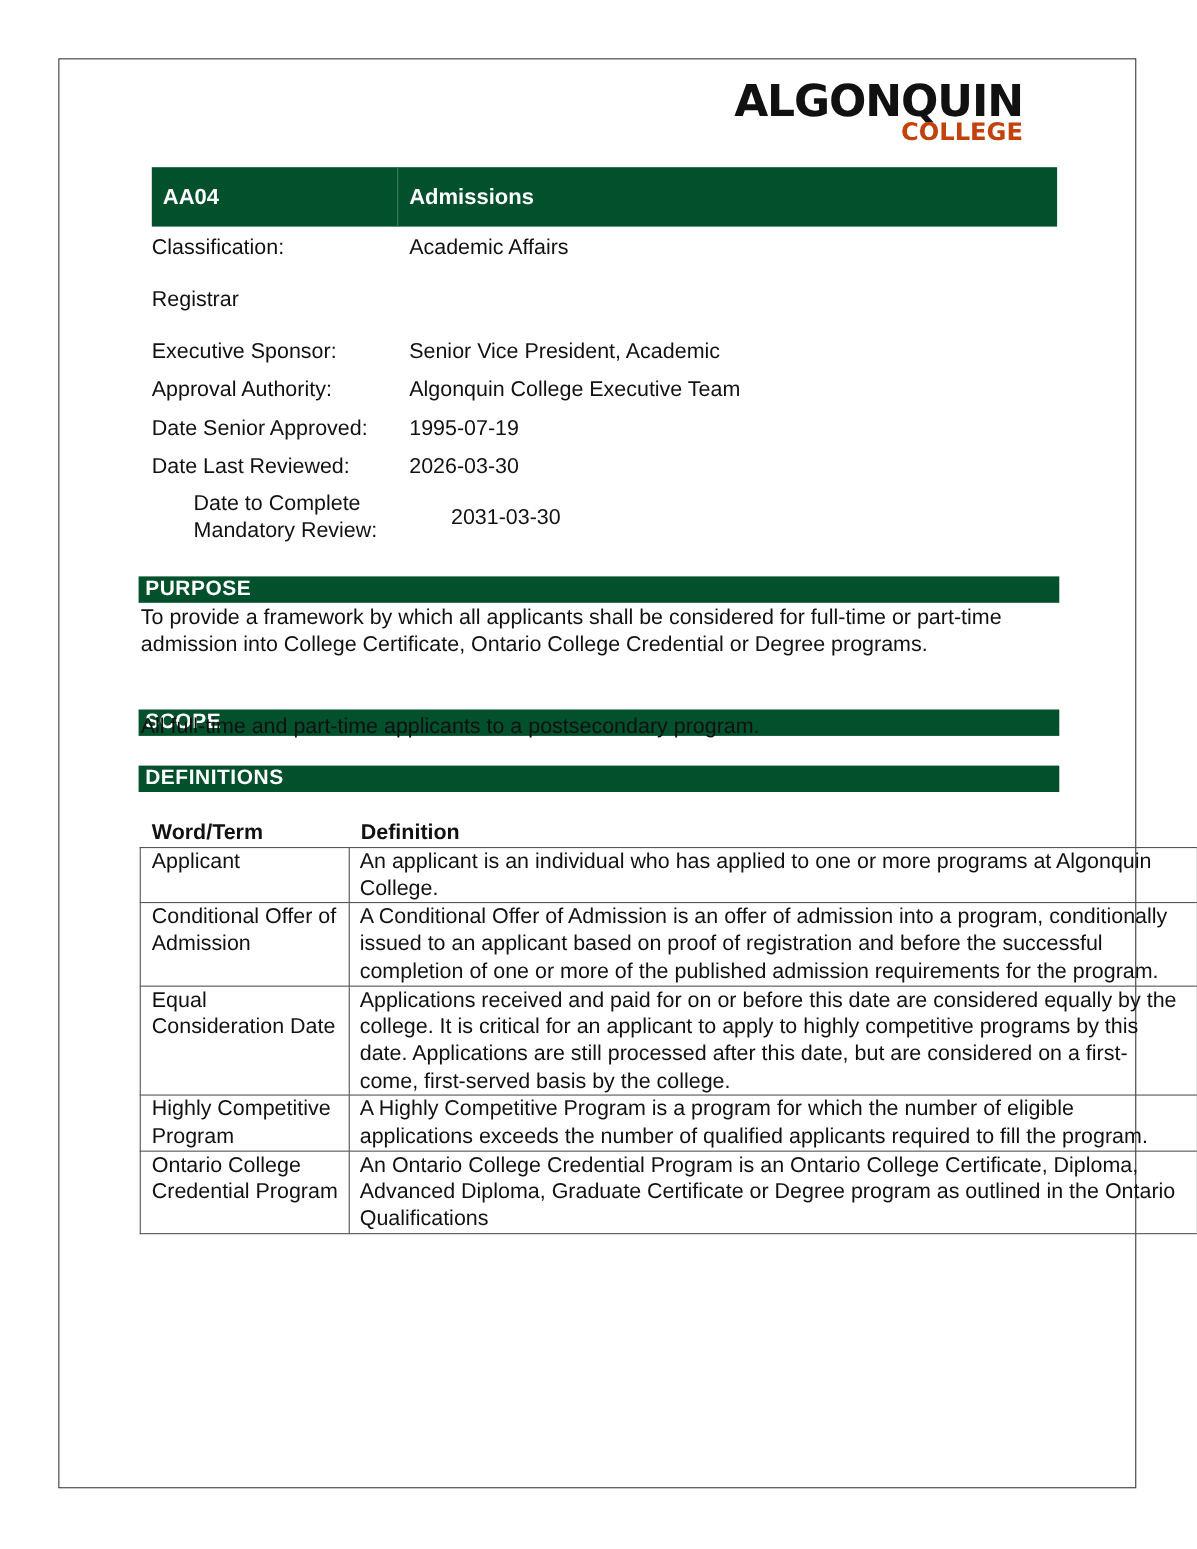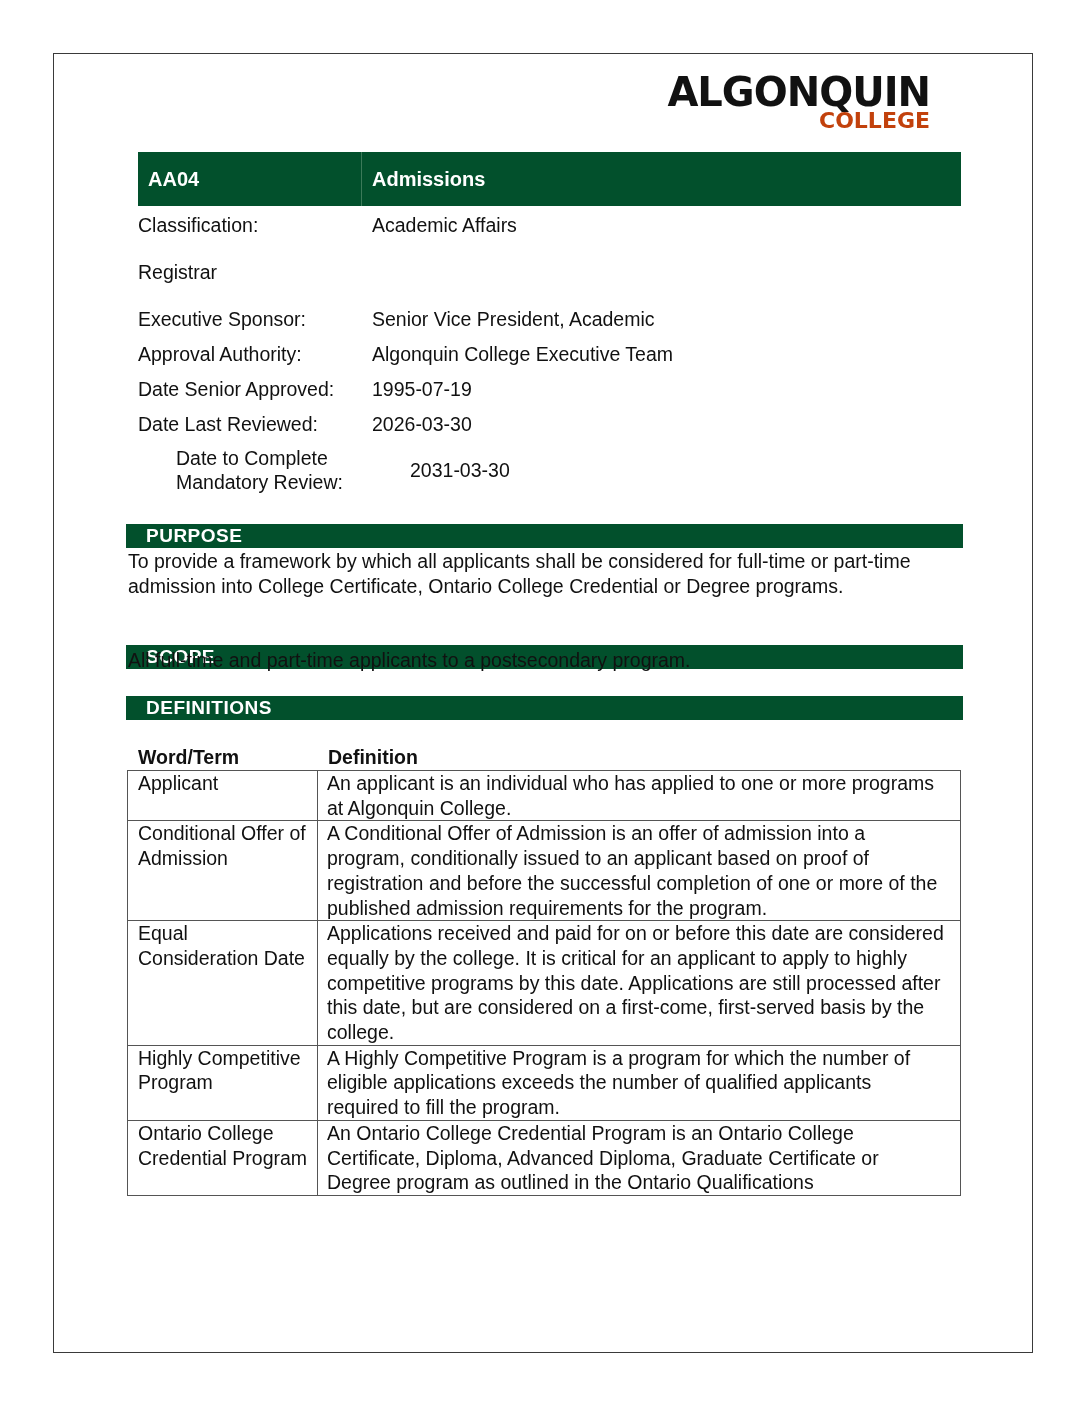--- a/index.html
+++ b/index.html
@@ -111,21 +111,21 @@
     .section-bar {
       position: absolute;
       left: 126px;
       width: 837px;
       height: 24px;
       background: #02502c;
       color: #fff;
       font-weight: bold;
       font-size: 19px;
       line-height: 24px;
-      padding-left: 20px;
+      padding-left: 6px;
       box-sizing: border-box;
       letter-spacing: 0.5px;
     }
     .section-text {
       position: absolute;
       left: 128px;
       width: 836px;
       font-size: 19.5px;
       line-height: 24.5px;
     }
@@ -146,21 +146,21 @@
     }
     .def-headers .h-def {
       position: absolute;
       left: 201px;
       top: 0;
     }
     table.defs {
       position: absolute;
       left: 127px;
       top: 770px;
-      width: 834px;
+      width: 962px;
       border-collapse: collapse;
       font-size: 19.5px;
       line-height: 24.7px;
     }
     table.defs td {
       border: 1.5px solid #555;
       vertical-align: top;
       padding: 0 8px 0 10px;
     }
     table.defs td.term {

